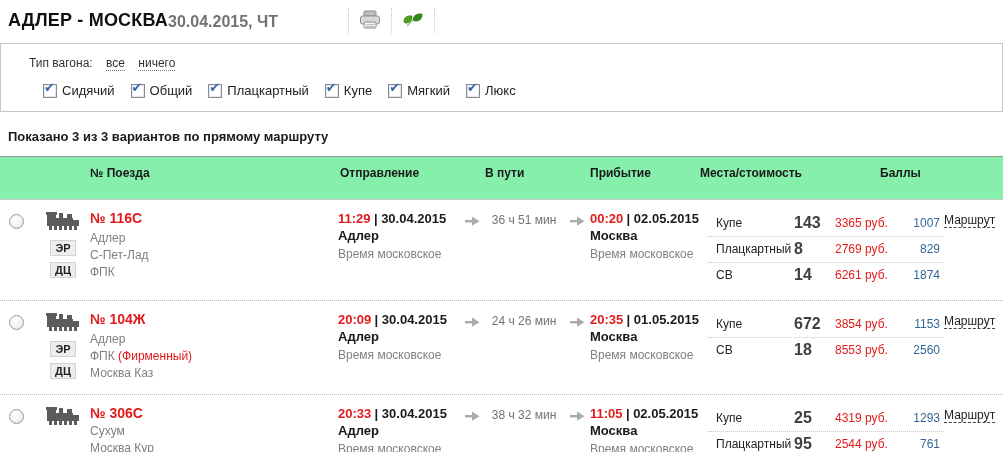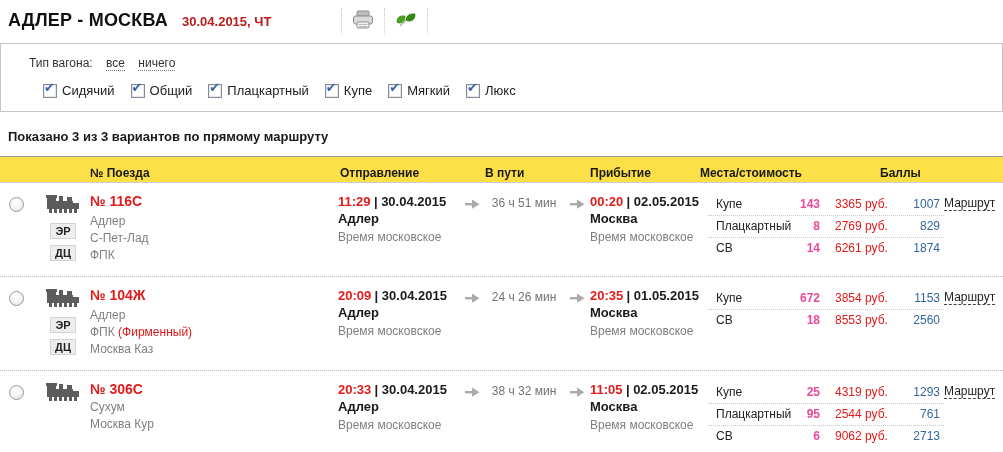--- a/index.html
+++ b/index.html
@@ -5,37 +5,37 @@
   * { box-sizing: border-box; }
   html,body { margin:0; padding:0; }
   body {
     width:1003px; height:452px; background:#fff; overflow:hidden;
     font-family:"Liberation Sans","DejaVu Sans",sans-serif;
     font-size:12px; color:#333;
   }
   
   .page-header { display:flex; align-items:center; height:40px; padding-left:8px; }
   .page-title { font-size:18px; font-weight:bold; color:#111; letter-spacing:0.2px; }
-  .page-date { font-size:13px; font-weight:bold; color:#b91c1c; margin-left:14px; margin-top:3px; }
+  .page-date { font-size:16px; font-weight:bold; color:#737373; margin-top:3px; }
   .hdr-icons { display:flex; align-items:center; margin-left:70px; margin-top:2px; }
   .vsep { width:1px; height:26px; border-left:1px dotted #c9c9c9; }
   .icon-btn { width:42px; height:26px; display:flex; align-items:center; justify-content:center; cursor:pointer; }
   
   .filter-box { border:1px solid #c6c6c6; margin-top:3px; padding:12px 0 13px 28px; background:#fff; }
   .filter-line1 { color:#333; }
   .filter-link { color:#333; text-decoration:none; border-bottom:1px dotted #777; cursor:pointer; margin-left:10px; }
   .filter-line2 { margin-top:13px; padding-left:14px; display:flex; align-items:center; }
   .cb-item { display:flex; align-items:center; margin-right:16px; cursor:pointer; }
   .cb-box { width:14px; height:14px; background:#fff; border:1px solid #8b8b8b; box-shadow:inset 0 0 0 1px #dfe9f5; position:relative; flex:0 0 auto; }
   .cb-check { position:absolute; left:0px; top:-4px; color:#3a63ad; font-size:13px; font-weight:bold; line-height:14px; }
   .cb-label { margin-left:5px; color:#222; font-size:13px; }
   
   .summary { font-size:13px; font-weight:bold; color:#1a1a1a; margin:17px 0 12px 8px; }
   
-  .thead { position:relative; height:27px; background:#fde047; border-top:1px solid #999; border-bottom:1px solid #ccc; }
+  .thead { position:relative; height:44px; background:#86efac; border-top:1px solid #999; border-bottom:1px solid #ccc; }
   .thead span { position:absolute; top:0; line-height:32px; font-weight:bold; color:#1a1a1a; font-size:12px; }
   .th-train { left:90px; } .th-dep { left:340px; } .th-dur { left:485px; }
   .th-arr { left:590px; } .th-seats { left:700px; } .th-points { left:880px; }
   
   .train-row { display:grid; grid-template-columns:36px 54px 248px 122px 24px 80px 26px 118px 236px 1fr;
     padding:8px 0 12px; border-bottom:1px dotted #b9b9b9; }
   .cell-radio { padding:6px 0 0 9px; }
   .radio { display:inline-block; width:15px; height:15px; border-radius:50%; border:1px solid #9a9a9a;
     background:radial-gradient(circle at 40% 35%, #ffffff 0%, #f2f2f2 55%, #d8d8d8 100%); cursor:pointer; }
   .cell-icon { padding-top:2px; text-align:center; }
@@ -52,21 +52,21 @@
   .t-city { color:#1a1a1a; font-weight:bold; font-size:13px; line-height:19px; }
   .t-tz { color:#808080; font-size:12px; line-height:18px; }
   .cell-arrow { padding-top:7px; text-align:center; }
   .cell-dur { color:#737373; font-size:12px; padding-top:5px; text-align:center; }
   
   .classes { padding-top:3px; }
   .class-row { display:grid; grid-template-columns:86px 26px 80px 40px; align-items:center;
     padding:3px 0 4px; border-bottom:1px dotted #c8c8c8; }
   .class-row.last { border-bottom:none; }
   .cl-name { color:#222; font-size:12px; padding-left:8px; }
-  .cl-seats { color:#ec4899; font-weight:bold; text-align:right; font-size:12px; }
+  .cl-seats { color:#404040; font-weight:bold; text-align:left; font-size:16px; }
   .cl-price { color:#e21a1a; font-size:12px; padding-left:15px; }
   .cl-points { color:#336699; text-align:right; font-size:12px; cursor:pointer; }
   .cell-route { padding-top:5px; text-align:right; padding-right:10px; }
   .route-link { color:#222; font-size:12px; text-decoration:none; border-bottom:1px dashed #444; cursor:pointer; white-space:nowrap; }
 </style>
 </head>
 <body>
 
 <div class="page-header">
   <span class="page-title">АДЛЕР - МОСКВА</span>

